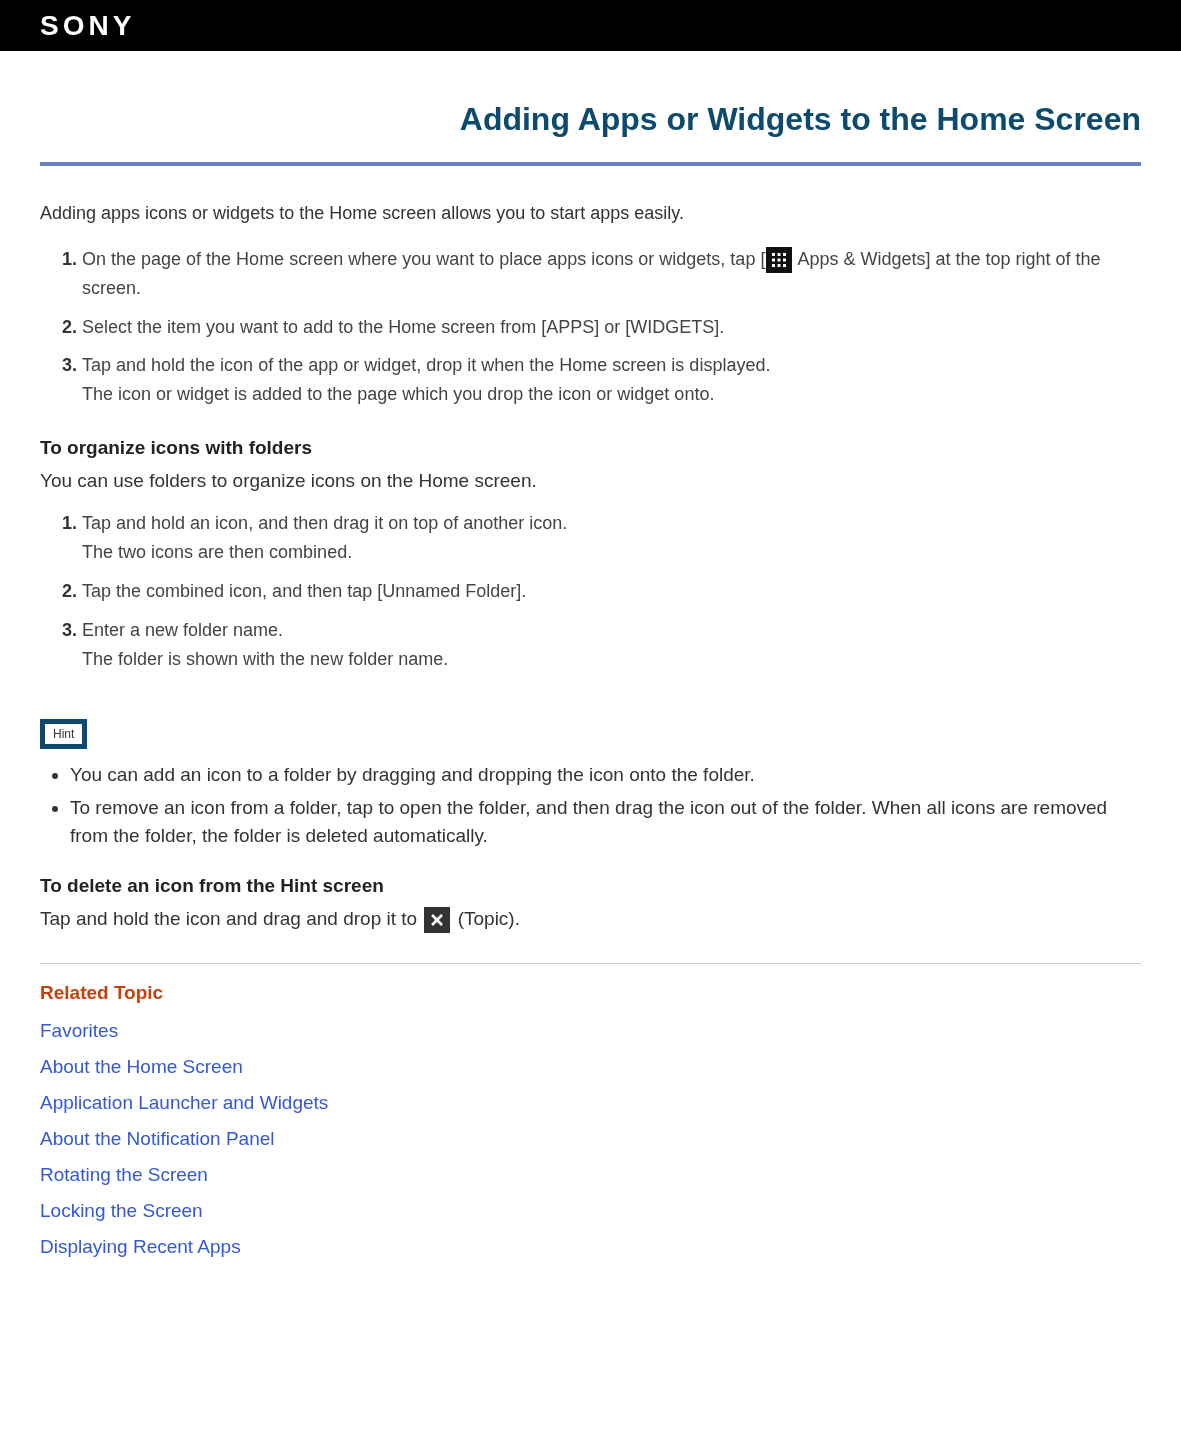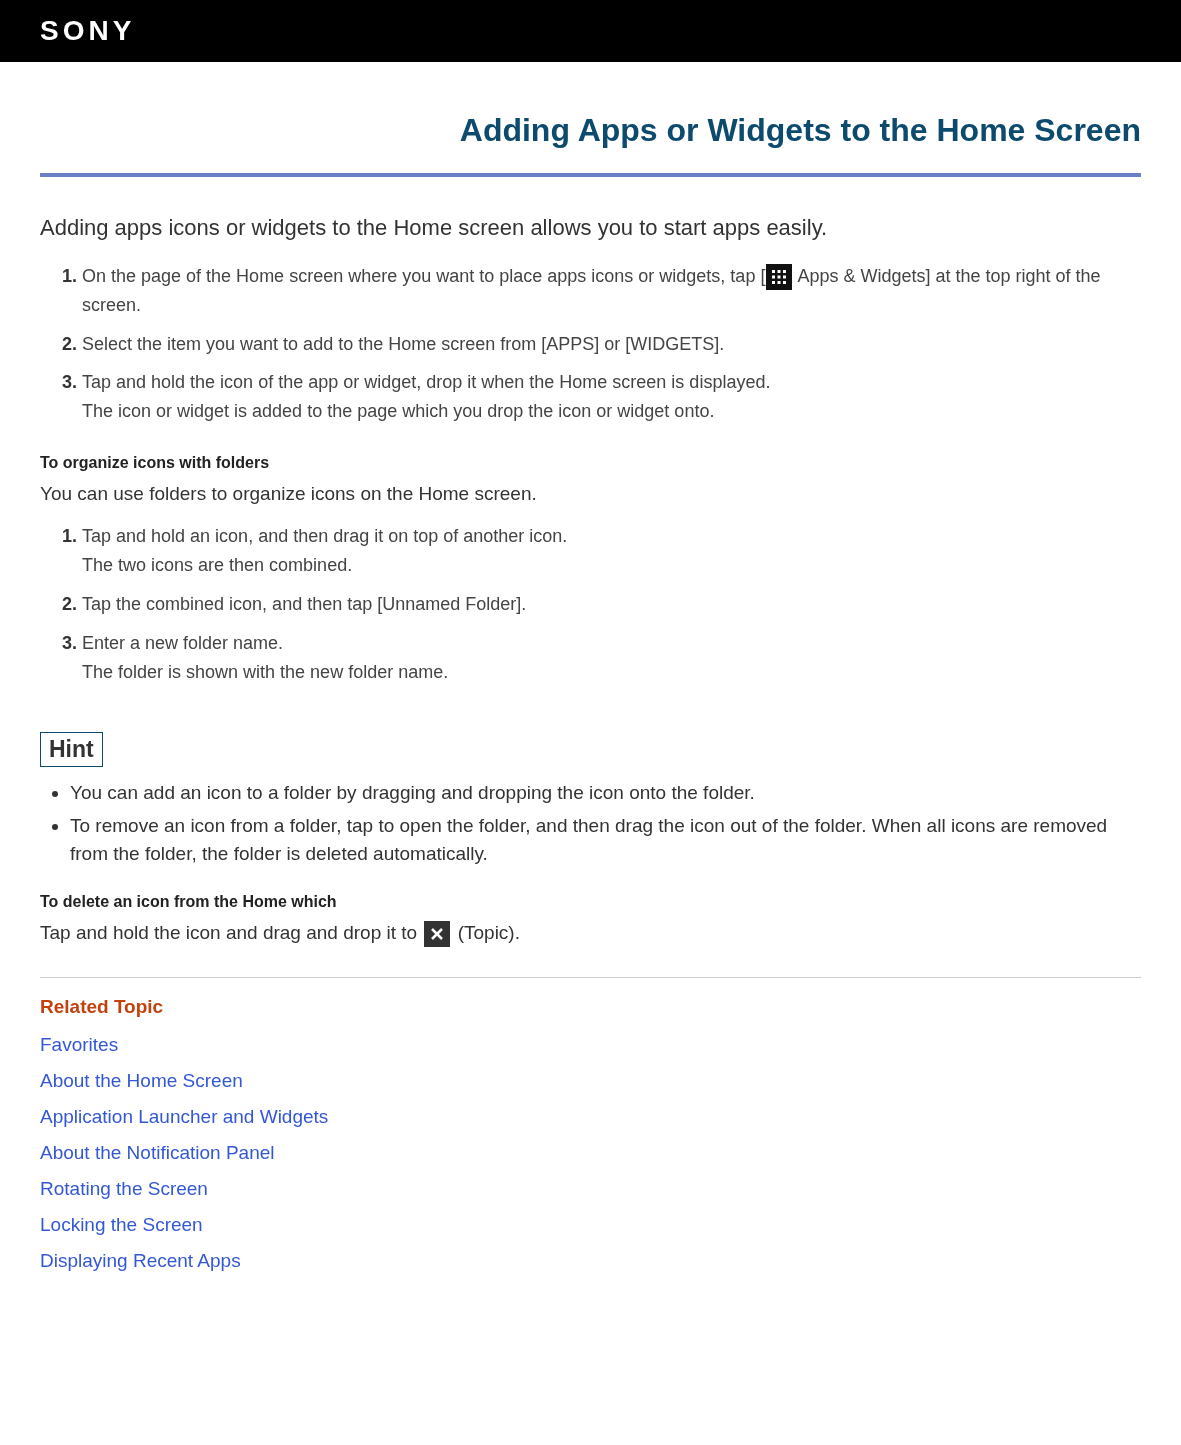--- a/index.html
+++ b/index.html
@@ -1,31 +1,31 @@
 <!DOCTYPE html>
 <html><head>
   <meta charset="utf-8">
   <style>
     * { margin: 0; padding: 0; box-sizing: border-box; }
     body { font-family: Arial, Helvetica, sans-serif; color: #333; width: 1181px; }
-    .header { background: #000; height: 62px; display: flex; align-items: center; padding-left: 40px; }
+    .header { background: #000; height: 51px; display: flex; align-items: center; padding-left: 40px; }
     .logo { color: #fff; font-family: Arial, sans-serif; font-size: 28px; font-weight: bold; letter-spacing: 4px; font-stretch: expanded; }
     .content { padding: 50px 40px 20px 40px; }
     .page-title { font-size: 32px; font-weight: bold; color: #0c4a6e; margin-bottom: 24px; text-align: right; }
     .title-rule { border: none; border-top: 4px solid #6a7fc4; margin-bottom: 34px; }
-    .intro { font-size: 22px; margin-bottom: 18px; color: #333; line-height: 1.5; }
+    .intro { font-size: 18px; margin-bottom: 18px; color: #333; line-height: 1.5; }
     ol.steps { list-style: decimal; padding-left: 42px; margin-bottom: 28px; }
     ol.steps li { font-size: 18px; color: #444; line-height: 1.6; margin-bottom: 10px; }
     ol.steps li::marker { font-weight: bold; color: #333; }
     .step-extra { display: block; }
     .apps-icon { display: inline-flex; align-items: center; justify-content: center; width: 26px; height: 26px; background: #111; vertical-align: middle; margin: 0 1px; }
     .apps-icon svg { display: block; }
-    .section-heading { font-size: 16px; font-weight: bold; color: #222; margin-bottom: 8px; margin-top: 4px; }
+    .section-heading { font-size: 19px; font-weight: bold; color: #222; margin-bottom: 8px; margin-top: 4px; }
     .section-text { font-size: 19px; color: #333; margin-bottom: 14px; line-height: 1.5; }
-    .hint-label { display: inline-block; border: 1px solid #0c4a6e; padding: 3px 8px; font-size: 23px; font-weight: bold; color: #333; margin-bottom: 12px; margin-top: 18px; }
+    .hint-label { display: inline-block; border: 5px solid #0c4a6e; padding: 3px 8px; font-size: 12px; font-weight: normal; color: #333; margin-bottom: 12px; margin-top: 18px; }
     ul.hints { list-style: disc; padding-left: 30px; margin-bottom: 24px; }
     ul.hints li { font-size: 19px; color: #333; line-height: 1.5; margin-bottom: 4px; }
     .remove-icon { display: inline-flex; align-items: center; justify-content: center; width: 26px; height: 26px; background: #333; vertical-align: middle; margin: 0 2px; }
     .remove-icon svg { display: block; }
     .section-rule { border: none; border-top: 1px solid #ccc; margin: 30px 0 18px 0; }
     .related-heading { font-size: 19px; font-weight: bold; color: #c2410c; margin-bottom: 16px; }
     .related-links { display: flex; flex-direction: column; gap: 14px; }
     .related-links a { color: #3458d4; text-decoration: none; font-size: 19px; }
     .delete-line { font-size: 19px; color: #333; line-height: 1.5; margin-bottom: 8px; }
   </style>
@@ -83,21 +83,21 @@
       <span class="step-extra">The folder is shown with the new folder name.</span>
     </li>
   </ol>
 
   <div class="hint-label">Hint</div>
   <ul class="hints">
     <li>You can add an icon to a folder by dragging and dropping the icon onto the folder.</li>
     <li>To remove an icon from a folder, tap to open the folder, and then drag the icon out of the folder. When all icons are removed from the folder, the folder is deleted automatically.</li>
   </ul>
 
-  <h2 class="section-heading">To delete an icon from the Home which</h2>
+  <h2 class="section-heading">To delete an icon from the Hint screen</h2>
   <p class="delete-line">
     <span>Tap and hold the icon and drag and drop it to </span><span class="remove-icon">
         <svg width="16" height="16" viewBox="0 0 16 16">
           <line x1="3" y1="3" x2="13" y2="13" stroke="#fff" stroke-width="2.5"></line>
           <line x1="13" y1="3" x2="3" y2="13" stroke="#fff" stroke-width="2.5"></line>
         </svg>
       </span><span> (Topic).</span>
   </p>
 
   <hr class="section-rule">

